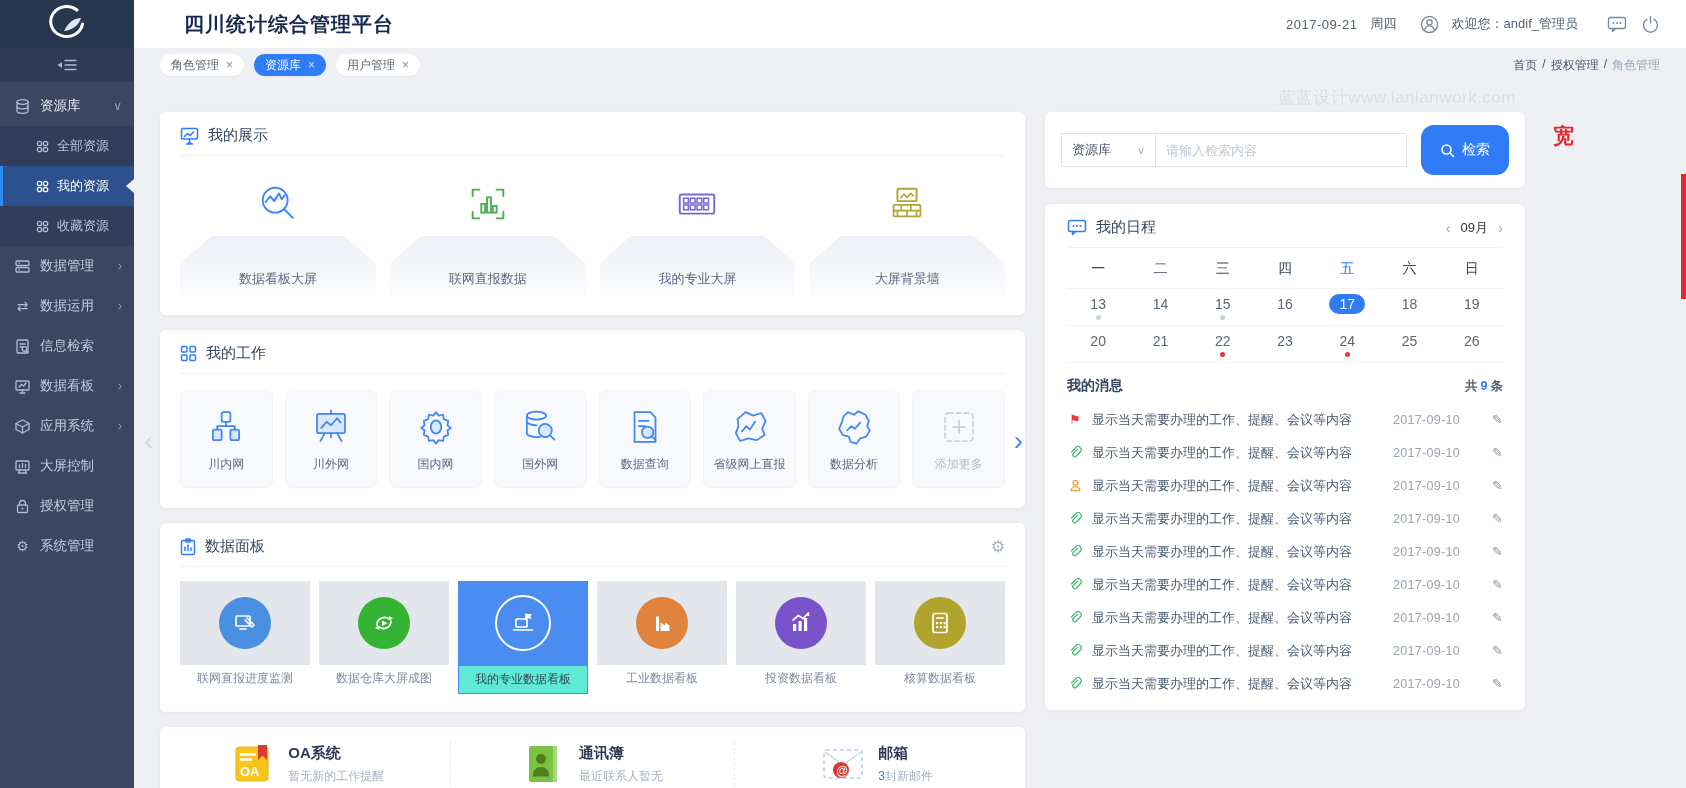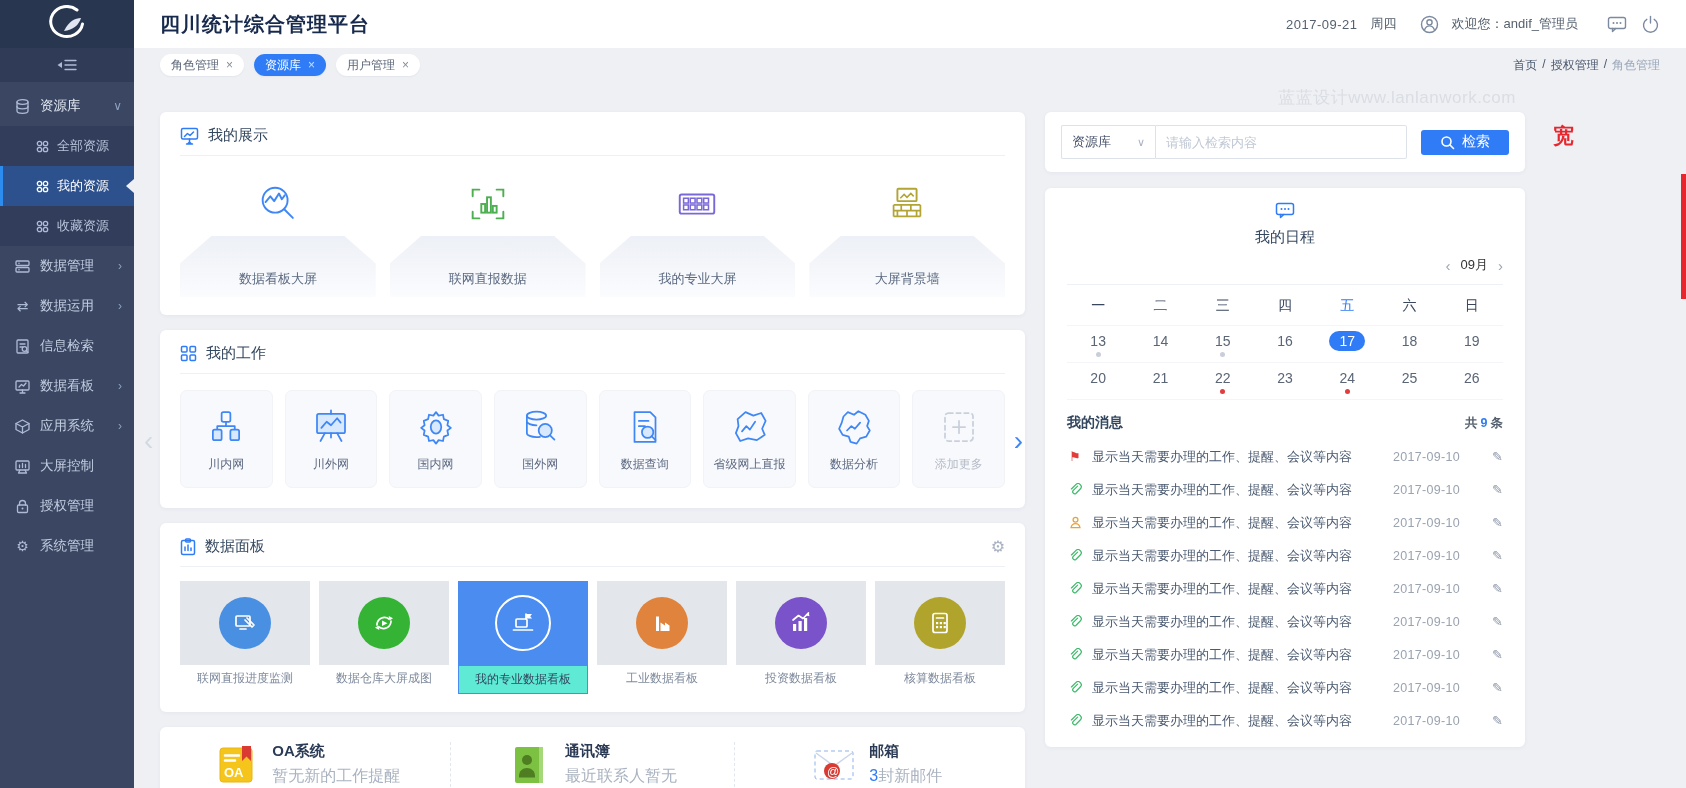--- a/index.html
+++ b/index.html
@@ -27,21 +27,21 @@
   .submenu{background:#313d5b;}
   .s-item{height:40px;display:flex;align-items:center;padding-left:36px;color:#b9c4da;font-size:13px;gap:8px;position:relative;cursor:pointer;}
   .s-item.active{background:#2d518d;color:#fff;}
   .s-item.active::before{content:"";position:absolute;left:0;top:0;bottom:0;width:3px;background:#2d8cf0;}
   .s-item.active::after{content:"";position:absolute;right:0;top:50%;margin-top:-7px;
     border-top:7px solid transparent;border-bottom:7px solid transparent;border-right:8px solid #eef0f4;}
 
   
   .main{flex:1;display:flex;flex-direction:column;min-width:0;}
   .header{height:48px;background:#fff;display:flex;align-items:center;padding:0 26px;flex-shrink:0;}
-  .title{font-size:20px;font-weight:bold;color:#17294d;letter-spacing:1px;}
+  .title{font-size:20px;font-weight:bold;color:#17294d;letter-spacing:1px;margin-left:24px;}
   .hright{margin-left:auto;display:flex;align-items:center;gap:13px;color:#55616e;font-size:13px;}
   .hdate{letter-spacing:.5px;}
   .tabbar{height:34px;display:flex;align-items:center;padding:0 26px;gap:10px;flex-shrink:0;}
   .tab{height:22px;display:flex;align-items:center;gap:7px;background:#fff;border-radius:12px;padding:0 11px;
        font-size:12px;color:#5b6678;cursor:pointer;box-shadow:0 1px 2px rgba(40,60,100,.06);}
   .tab.active{background:#2f7cf6;color:#fff;}
   .tab .x{font-size:12px;opacity:.75;cursor:pointer;}
   .crumb{margin-left:auto;font-size:12px;color:#4a576b;display:flex;gap:5px;}
   .crumb .cur{color:#9aa7ba;}
 
@@ -81,39 +81,39 @@
   .dp-card.sel .dp-box{background:#4a8cf0;}
   .dp-card.sel .dp-circle{background:transparent;border:2px solid #fff;}
   .dp-card.sel .dp-label{border:1px solid #4a8cf0;background:#5eead4;color:#33475f;}
 
   
   .ql-row{display:flex;padding:15px 6px;}
   .ql-item{flex:1;display:flex;align-items:center;justify-content:center;gap:13px;
            border-right:1px dashed #e2e6ed;cursor:pointer;}
   .ql-item:last-child{border-right:none;}
   .ql-t{font-size:15px;font-weight:bold;color:#2c3b55;margin-bottom:5px;}
-  .ql-d{font-size:16px;color:#aab3c0;}
+  .ql-d{font-size:12px;color:#aab3c0;}
   .ql-d .hl{color:#2f7cf6;}
 
   
   .search-card{display:flex;align-items:center;padding:13px 16px;}
   .sel-box{width:94px;height:34px;border:1px solid #dde2ea;border-right:none;display:flex;align-items:center;
            justify-content:space-between;padding:0 10px;font-size:13px;color:#44506a;cursor:pointer;
            border-radius:2px 0 0 2px;box-sizing:border-box;}
   .sel-box .chev{color:#a9b2c2;font-size:11px;}
   .search-input{flex:1;height:34px;border:1px solid #dde2ea;padding:0 10px;font-size:13px;color:#333;
                 outline:none;box-sizing:border-box;border-radius:0 2px 2px 0;font-family:inherit;}
   .search-input::placeholder{color:#c0c8d4;}
-  .search-btn{width:88px;height:25px;margin-left:14px;background:#2f7cf6;color:#fff;border:none;border-radius:3px;
+  .search-btn{width:88px;height:50px;margin-left:14px;background:#2f7cf6;color:#fff;border:none;border-radius:13px;
               font-size:14px;display:flex;align-items:center;justify-content:center;gap:7px;cursor:pointer;font-family:inherit;}
 
   
   .sched{padding:0 22px 10px;}
   .cal-head{padding:14px 0 10px;display:flex;align-items:center;gap:9px;font-size:15px;color:#33475f;
-            border-bottom:1px solid #edf0f4;flex-direction:column;}
+            border-bottom:1px solid #edf0f4;}
   .cal-nav{margin-left:auto;display:flex;align-items:center;gap:10px;font-size:13px;color:#333;}
   .cal-nav .nv{color:#9aa5b5;cursor:pointer;font-size:15px;}
   .cal-week{display:grid;grid-template-columns:repeat(7,1fr);padding:12px 0 10px;border-bottom:1px solid #f3f5f8;}
   .cal-week span{text-align:center;font-size:14px;color:#39475e;}
   .cal-week span.fri{color:#2f7cf6;}
   .cal-grid{display:grid;grid-template-columns:repeat(7,1fr);border-bottom:1px solid #f3f5f8;}
   .cal-cell{height:36px;display:flex;flex-direction:column;align-items:center;justify-content:center;cursor:pointer;position:relative;}
   .cal-cell .d{font-size:14px;color:#5a6575;line-height:18px;}
   .cal-cell .d.selp{background:#2f7cf6;color:#fff;border-radius:12px;padding:1px 10px;}
   .dot{width:5px;height:5px;border-radius:50%;margin-top:2px;}

